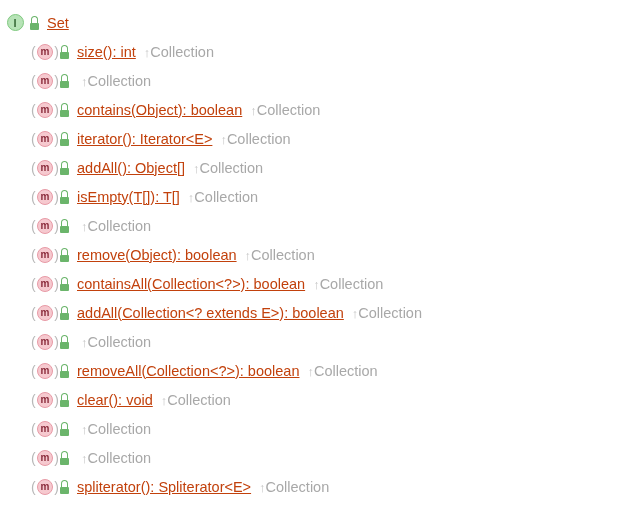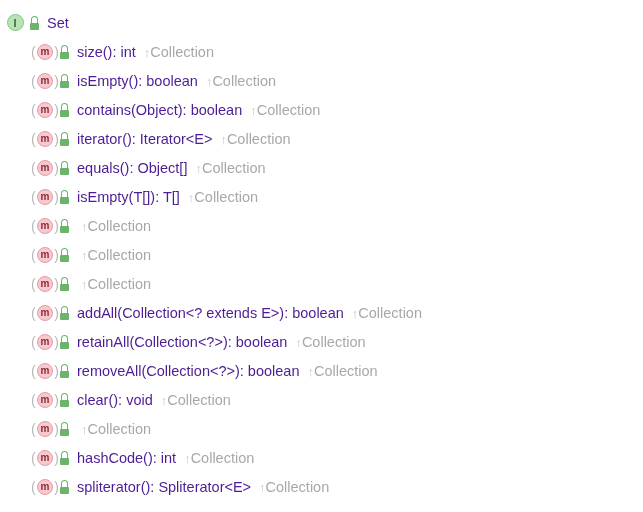--- a/index.html
+++ b/index.html
@@ -79,21 +79,21 @@
     border-radius: 1px;
   }
   .lock::after { 
     content: "";
     position: absolute; top: 0px; left: 1px;
     width: 5px; height: 6px;
     border: 1.5px solid #6bb56b;
     border-bottom: none;
     border-radius: 4px 4px 0 0;
   }
-  .label { color: #4c1d95; }
+  .label { color: #c2410c; text-decoration: underline; }
   .inherit {
     color: #a8a8a8;
     margin-left: 4px;
   }
   .inherit-arrow {
     color: #c4c4c4;
     font-size: 13px;
     margin-right: 0px;
   }
 </style>
@@ -121,21 +121,20 @@
         <span class="label">size(): int</span>
         <span class="inherit"><span class="inherit-arrow">↑</span><span>Collection</span></span>
       </div>
       <div class="row member">
         <span class="icon-wrap">
           <span class="parens">(</span>
           <span class="method-circle">m</span>
           <span class="parens-r">)</span>
         </span>
         <span class="lock"></span>
-        <span class="label">isEmpty(): boolean</span>
         <span class="inherit"><span class="inherit-arrow">↑</span><span>Collection</span></span>
       </div>
       <div class="row member">
         <span class="icon-wrap">
           <span class="parens">(</span>
           <span class="method-circle">m</span>
           <span class="parens-r">)</span>
         </span>
         <span class="lock"></span>
         <span class="label">contains(Object): boolean</span>
@@ -151,21 +150,21 @@
         <span class="label">iterator(): Iterator&lt;E&gt;</span>
         <span class="inherit"><span class="inherit-arrow">↑</span><span>Collection</span></span>
       </div>
       <div class="row member">
         <span class="icon-wrap">
           <span class="parens">(</span>
           <span class="method-circle">m</span>
           <span class="parens-r">)</span>
         </span>
         <span class="lock"></span>
-        <span class="label">equals(): Object[]</span>
+        <span class="label">addAll(): Object[]</span>
         <span class="inherit"><span class="inherit-arrow">↑</span><span>Collection</span></span>
       </div>
       <div class="row member">
         <span class="icon-wrap">
           <span class="parens">(</span>
           <span class="method-circle">m</span>
           <span class="parens-r">)</span>
         </span>
         <span class="lock"></span>
         <span class="label">isEmpty(T[]): T[]</span>
@@ -180,49 +179,50 @@
         <span class="lock"></span>
         <span class="inherit"><span class="inherit-arrow">↑</span><span>Collection</span></span>
       </div>
       <div class="row member">
         <span class="icon-wrap">
           <span class="parens">(</span>
           <span class="method-circle">m</span>
           <span class="parens-r">)</span>
         </span>
         <span class="lock"></span>
-        <span class="inherit"><span class="inherit-arrow">↑</span><span>Collection</span></span>
-      </div>
-      <div class="row member">
-        <span class="icon-wrap">
-          <span class="parens">(</span>
-          <span class="method-circle">m</span>
-          <span class="parens-r">)</span>
-        </span>
-        <span class="lock"></span>
+        <span class="label">remove(Object): boolean</span>
+        <span class="inherit"><span class="inherit-arrow">↑</span><span>Collection</span></span>
+      </div>
+      <div class="row member">
+        <span class="icon-wrap">
+          <span class="parens">(</span>
+          <span class="method-circle">m</span>
+          <span class="parens-r">)</span>
+        </span>
+        <span class="lock"></span>
+        <span class="label">containsAll(Collection&lt;?&gt;): boolean</span>
         <span class="inherit"><span class="inherit-arrow">↑</span><span>Collection</span></span>
       </div>
       <div class="row member">
         <span class="icon-wrap">
           <span class="parens">(</span>
           <span class="method-circle">m</span>
           <span class="parens-r">)</span>
         </span>
         <span class="lock"></span>
         <span class="label">addAll(Collection&lt;? extends E&gt;): boolean</span>
         <span class="inherit"><span class="inherit-arrow">↑</span><span>Collection</span></span>
       </div>
       <div class="row member">
         <span class="icon-wrap">
           <span class="parens">(</span>
           <span class="method-circle">m</span>
           <span class="parens-r">)</span>
         </span>
         <span class="lock"></span>
-        <span class="label">retainAll(Collection&lt;?&gt;): boolean</span>
         <span class="inherit"><span class="inherit-arrow">↑</span><span>Collection</span></span>
       </div>
       <div class="row member">
         <span class="icon-wrap">
           <span class="parens">(</span>
           <span class="method-circle">m</span>
           <span class="parens-r">)</span>
         </span>
         <span class="lock"></span>
         <span class="label">removeAll(Collection&lt;?&gt;): boolean</span>
@@ -247,21 +247,20 @@
         <span class="lock"></span>
         <span class="inherit"><span class="inherit-arrow">↑</span><span>Collection</span></span>
       </div>
       <div class="row member">
         <span class="icon-wrap">
           <span class="parens">(</span>
           <span class="method-circle">m</span>
           <span class="parens-r">)</span>
         </span>
         <span class="lock"></span>
-        <span class="label">hashCode(): int</span>
         <span class="inherit"><span class="inherit-arrow">↑</span><span>Collection</span></span>
       </div>
       <div class="row member">
         <span class="icon-wrap">
           <span class="parens">(</span>
           <span class="method-circle">m</span>
           <span class="parens-r">)</span>
         </span>
         <span class="lock"></span>
         <span class="label">spliterator(): Spliterator&lt;E&gt;</span>

